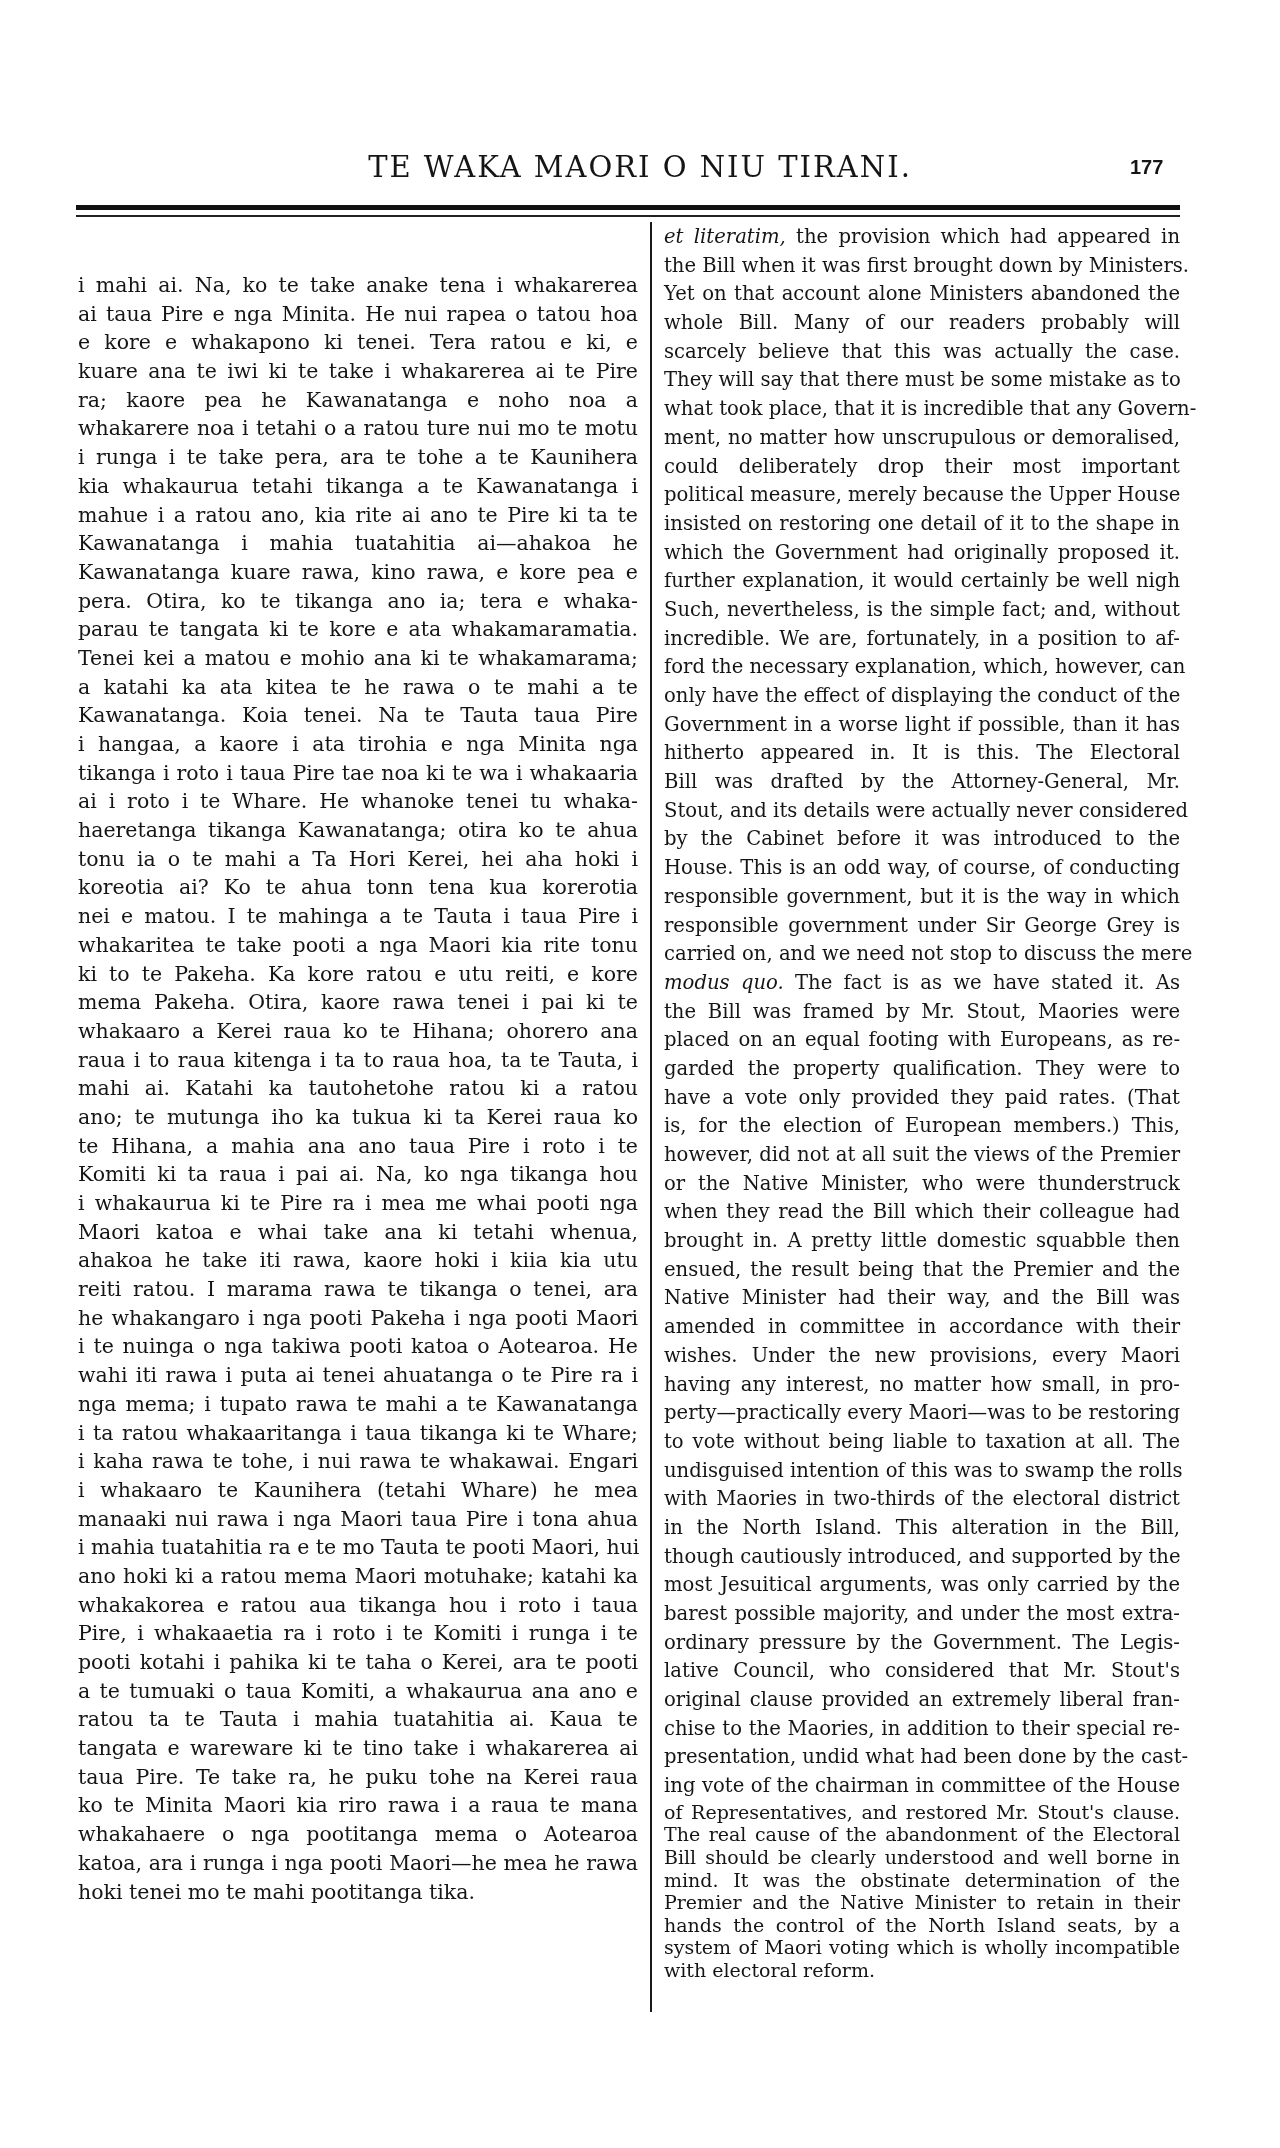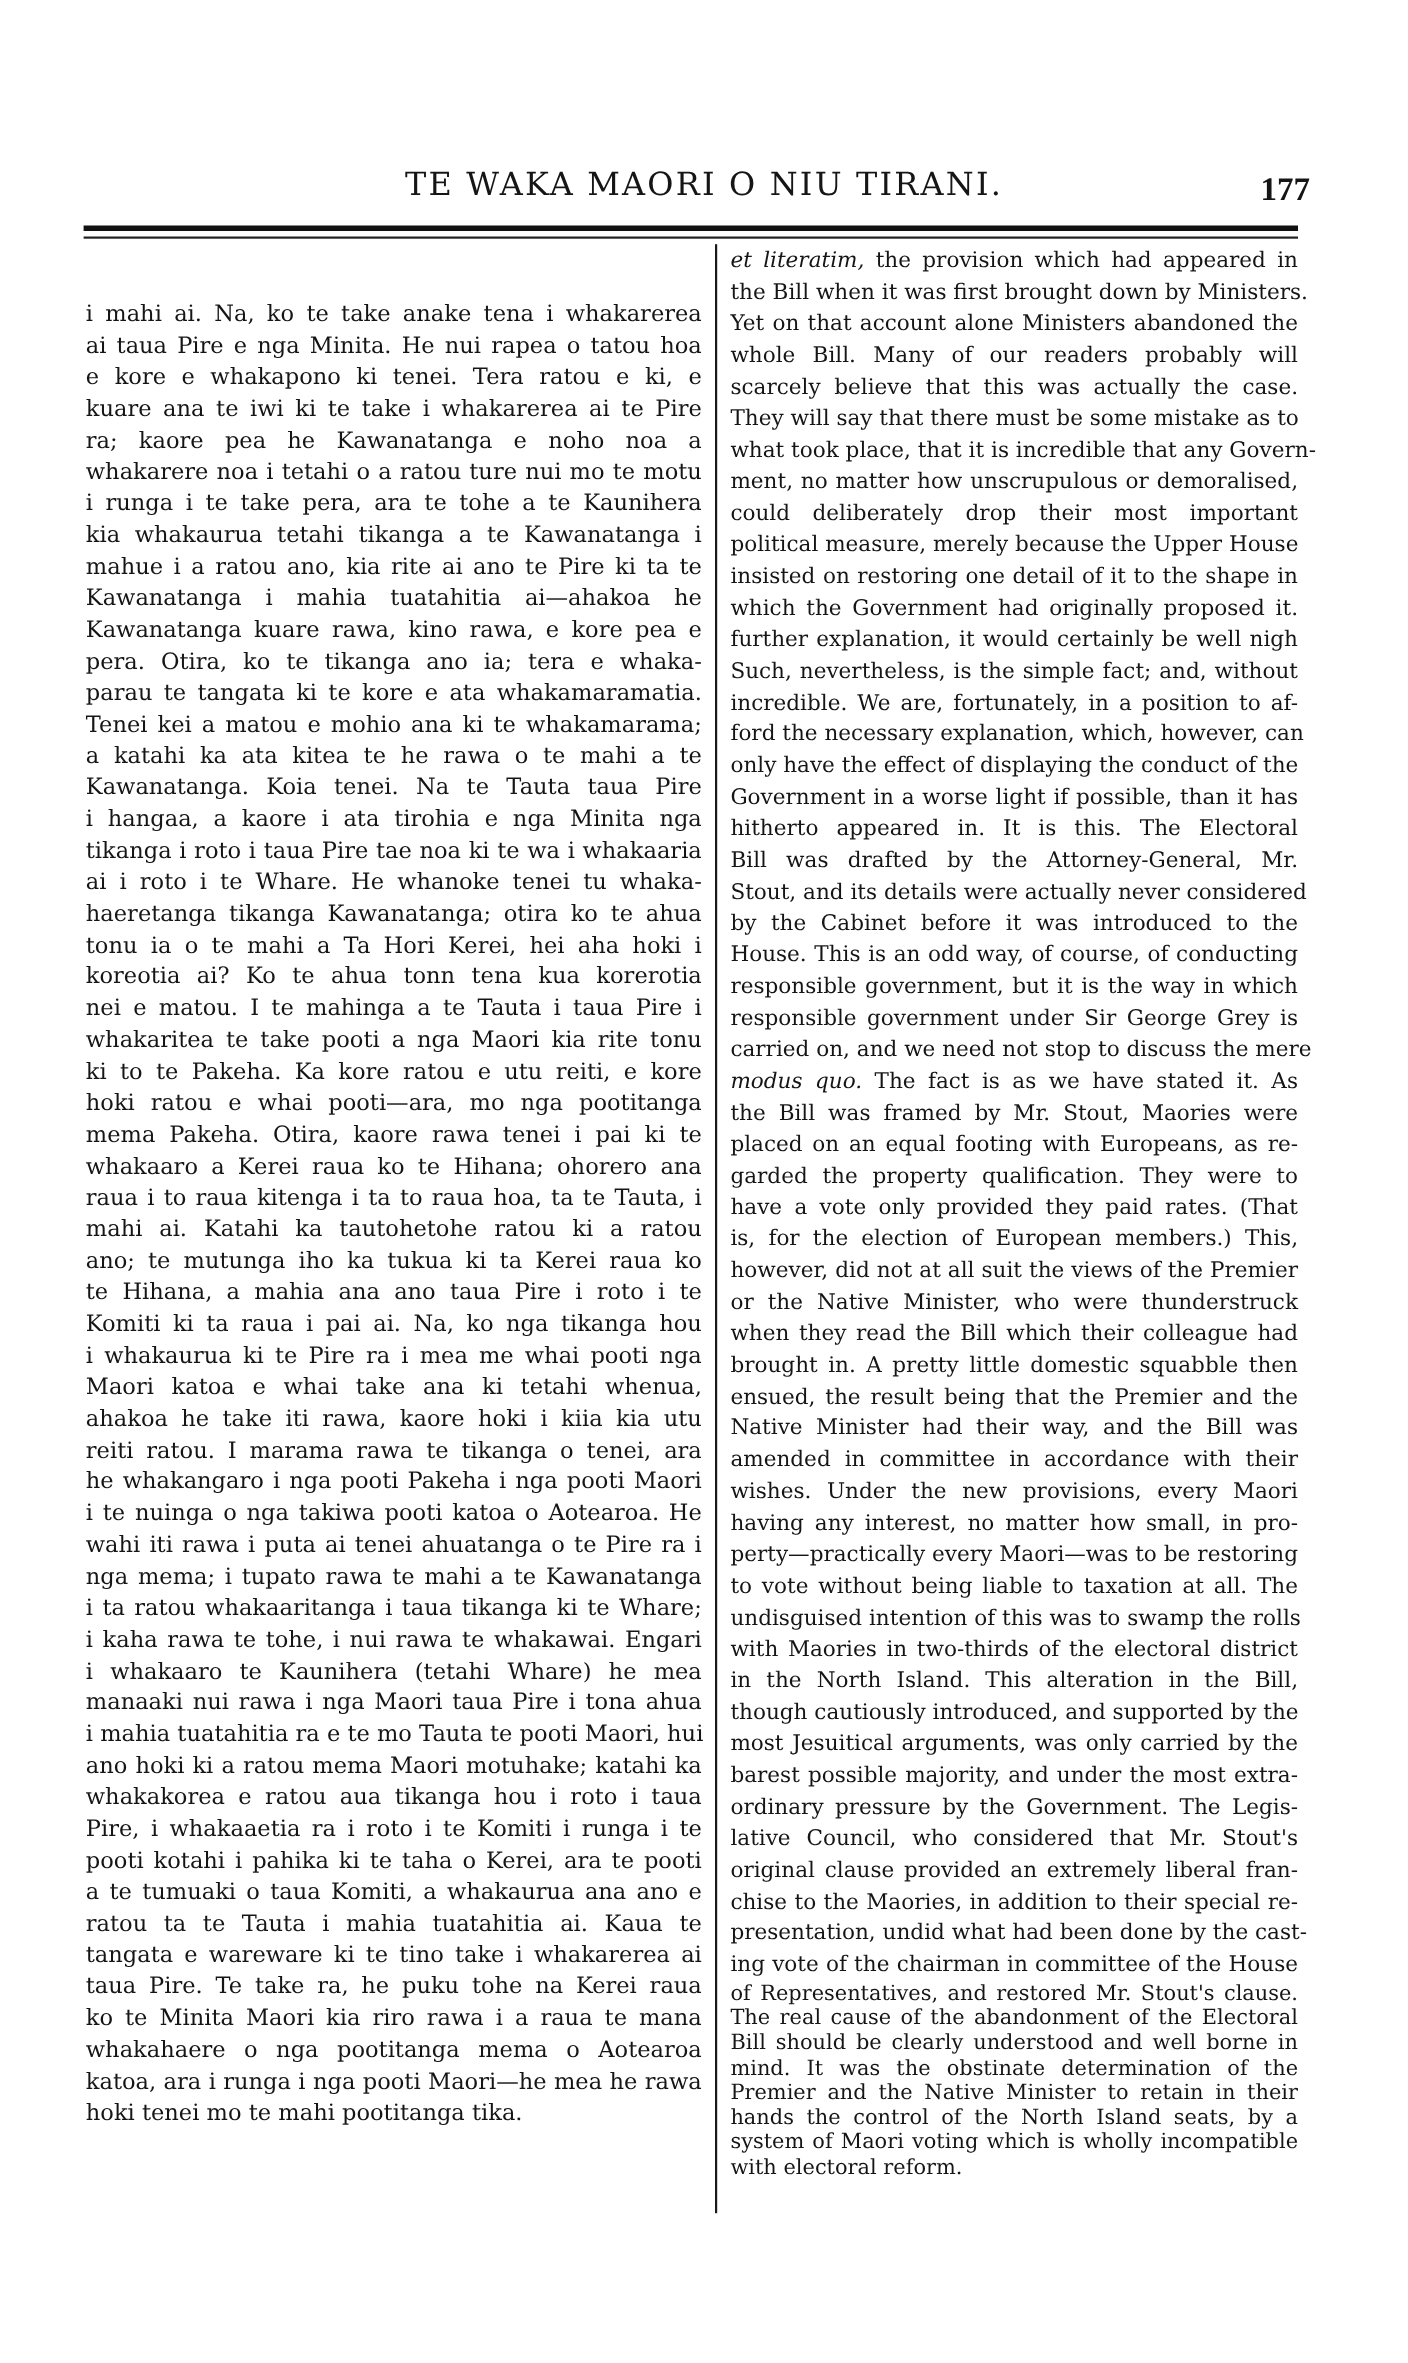--- a/index.html
+++ b/index.html
@@ -2,22 +2,22 @@
 <html><head>
 <meta charset="utf-8">
 <style>
   html, body { margin: 0; padding: 0; background: #ffffff; }
   body { width: 1280px; height: 2148px; position: relative; overflow: hidden;
          font-family: "DejaVu Serif", "Liberation Serif", serif; color: #151515; }
   .page-header { position: absolute; left: 0; top: 0; width: 1160px; height: 220px; }
   .running-title { position: absolute; left: 300px; top: 150px; width: 680px; text-align: center;
          font-size: 29px; letter-spacing: 2px; font-weight: normal; white-space: nowrap;
          font-family: "DejaVu Serif", "Liberation Serif", serif; }
-  .page-number { position: absolute; left: 1130px; top: 156px; font-size: 30px; font-weight: bold;
-         font-family: Liberation Serif, serif; margin-left: 16px; }
+  .page-number { position: absolute; left: 1130px; top: 156px; font-size: 20px; font-weight: bold;
+         font-family: Liberation Sans, sans-serif; }
   .rule-thick { position: absolute; left: 76px; top: 205px; width: 1104px; height: 5px; background: #111; }
   .rule-thin  { position: absolute; left: 76px; top: 215px; width: 1104px; height: 2px; background: #222; }
   .column-divider { position: absolute; left: 650px; top: 222px; width: 2px; height: 1790px; background: #1a1a1a; }
 
   .col { position: absolute; top: 223px; }
   .col-left { left: 78px; width: 560px; margin-top: 48px; }
   .col-right { left: 664px; width: 516px; }
   .line { height: 28.7px; line-height: 28.7px; font-size: 21px; white-space: nowrap;
           text-align: justify; text-align-last: justify; overflow: visible; }
   .col-left .line { font-size: 20.5px; }
@@ -57,21 +57,20 @@
     <div class="line">Kawanatanga.   Koia tenei.   Na te Tauta taua Pire</div>
     <div class="line">i hangaa, a kaore i ata tirohia e nga Minita nga</div>
     <div class="line">tikanga i roto i taua Pire tae noa ki te wa i whakaaria</div>
     <div class="line">ai i roto i te Whare.   He whanoke tenei tu whaka-</div>
     <div class="line">haeretanga tikanga Kawanatanga; otira ko te ahua</div>
     <div class="line">tonu ia o te mahi a Ta Hori Kerei, hei aha hoki i</div>
     <div class="line">koreotia ai?   Ko te ahua tonn tena kua korerotia</div>
     <div class="line">nei e matou.   I te mahinga a te Tauta i taua Pire i</div>
     <div class="line">whakaritea te take pooti a nga Maori kia rite tonu</div>
     <div class="line">ki to te Pakeha.   Ka kore ratou e utu reiti, e kore</div>
-    <div class="line">hoki ratou e whai pooti—ara, mo nga pootitanga</div>
     <div class="line">mema Pakeha.   Otira, kaore rawa tenei i pai ki te</div>
     <div class="line">whakaaro a Kerei raua ko te Hihana; ohorero ana</div>
     <div class="line">raua i to raua kitenga i ta to raua hoa, ta te Tauta, i</div>
     <div class="line">mahi ai.   Katahi ka tautohetohe ratou ki a ratou</div>
     <div class="line">ano; te mutunga iho ka tukua ki ta Kerei raua ko</div>
     <div class="line">te Hihana, a mahia ana ano taua Pire i roto i te</div>
     <div class="line">Komiti ki ta raua i pai ai.   Na, ko nga tikanga hou</div>
     <div class="line">i whakaurua ki te Pire ra i mea me whai pooti nga</div>
     <div class="line">Maori katoa e whai take ana ki tetahi whenua,</div>
     <div class="line">ahakoa he take iti rawa, kaore hoki i kiia kia utu</div>

